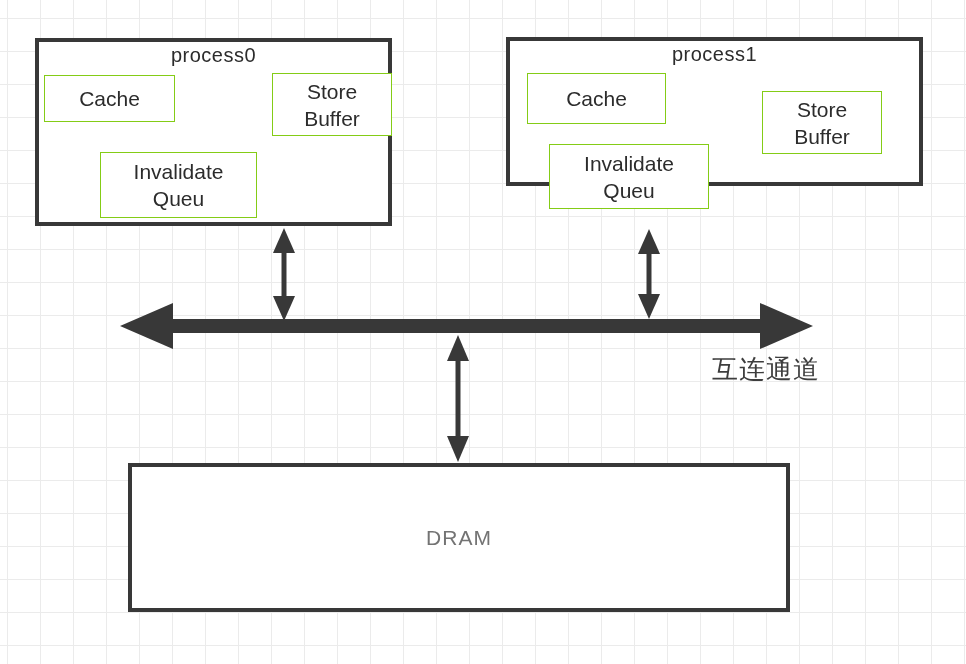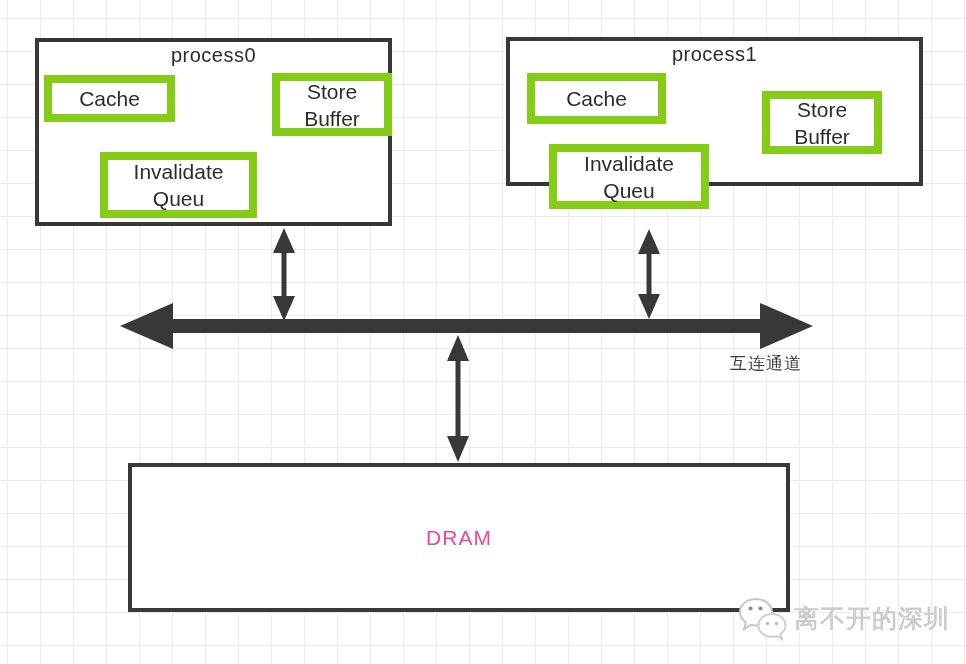--- a/index.html
+++ b/index.html
@@ -35,21 +35,21 @@
   .proc-title {
     position: absolute;
     top: 2px; left: 0; right: 0;
     text-align: center;
     font-size: 20px;
     color: #2c2c2c;
     letter-spacing: 0.5px;
   }
   .node {
     position: absolute;
-    border: 8px solid #84cc16;
+    border: 1px solid #84cc16;
     background: #ffffff;
     display: flex;
     align-items: center;
     justify-content: center;
     text-align: center;
     font-size: 21px;
     line-height: 27px;
     color: #2c2c2c;
     padding: 2px 6px;
   }
@@ -58,28 +58,28 @@
     position: absolute;
     left: 128px; top: 463px;
     width: 662px; height: 149px;
     border: 4px solid #383838;
     background: #ffffff;
     display: flex;
     align-items: center;
     justify-content: center;
     font-size: 21px;
     letter-spacing: 1px;
-    color: #ec4899;
+    color: #737373;
   }
 
   .bus-label {
     position: absolute;
     left: 706px; top: 352px;
     width: 120px;
-    font-size: 17px;
+    font-size: 26px;
     letter-spacing: 1px;
     color: #3d3d3d;
     text-align: center;
   }
 
   .watermark {
     position: absolute;
     left: 736px; top: 594px;
     display: flex;
     align-items: center;
@@ -137,25 +137,14 @@
     <div class="proc-title">process1</div>
     <div class="node" style="left:17px; top:32px; width:139px; height:51px;">Cache</div>
     <div class="node" style="left:252px; top:50px; width:120px; height:63px;">Store Buffer</div>
     <div class="node" style="left:39px; top:103px; width:160px; height:65px;">Invalidate Queu</div>
   </div>
 
   <div class="bus-label">互连通道</div>
 
   <div class="dram">DRAM</div>
 
-  <div class="watermark">
-    <svg width="54" height="48" viewBox="0 0 54 48">
-      <path d="M20 5 C11 5 4 10.8 4 18 c0 4.2 2.3 7.9 5.9 10.3 L8 35l7-4.2 c1.6.4 3.3.7 5 .7 9 0 16-5.8 16-13.2S29 5 20 5Z" fill="#ffffff" stroke="#c7c7c7" stroke-width="2"></path>
-      <circle cx="14.5" cy="14.5" r="2.1" fill="#8f8f8f"></circle>
-      <circle cx="24.5" cy="14.5" r="2.1" fill="#8f8f8f"></circle>
-      <path d="M36 20 c-7.7 0-13.5 5.1-13.5 11.4 0 6.3 5.8 11.4 13.5 11.4 1.6 0 3.2-.2 4.6-.7 l5.4 3.1-1.5-5.3 c2.9-2.1 4.9-5.1 4.9-8.5 C49.4 25.1 43.7 20 36 20Z" fill="#ffffff" stroke="#cfcfcf" stroke-width="2"></path>
-      <circle cx="31.5" cy="29.5" r="1.8" fill="#bdbdbd"></circle>
-      <circle cx="40.5" cy="29.5" r="1.8" fill="#bdbdbd"></circle>
-    </svg>
-    <span class="watermark-text">离不开的深圳</span>
-  </div>
 
 </div>
 
 </body></html>

